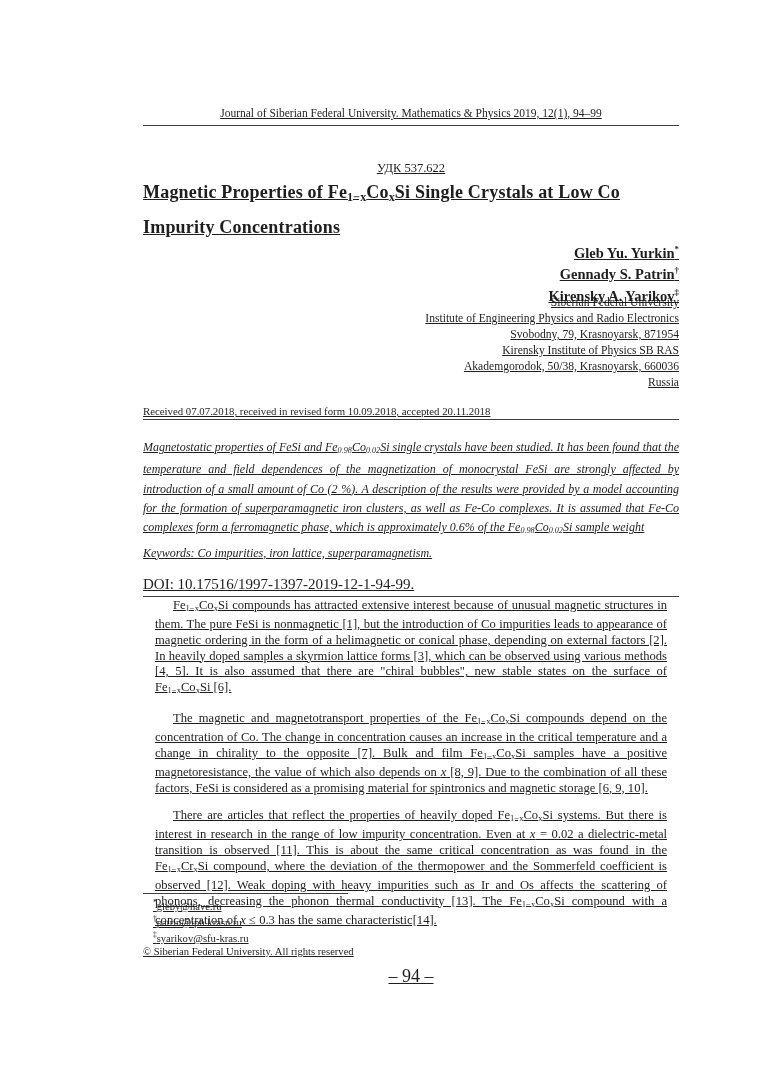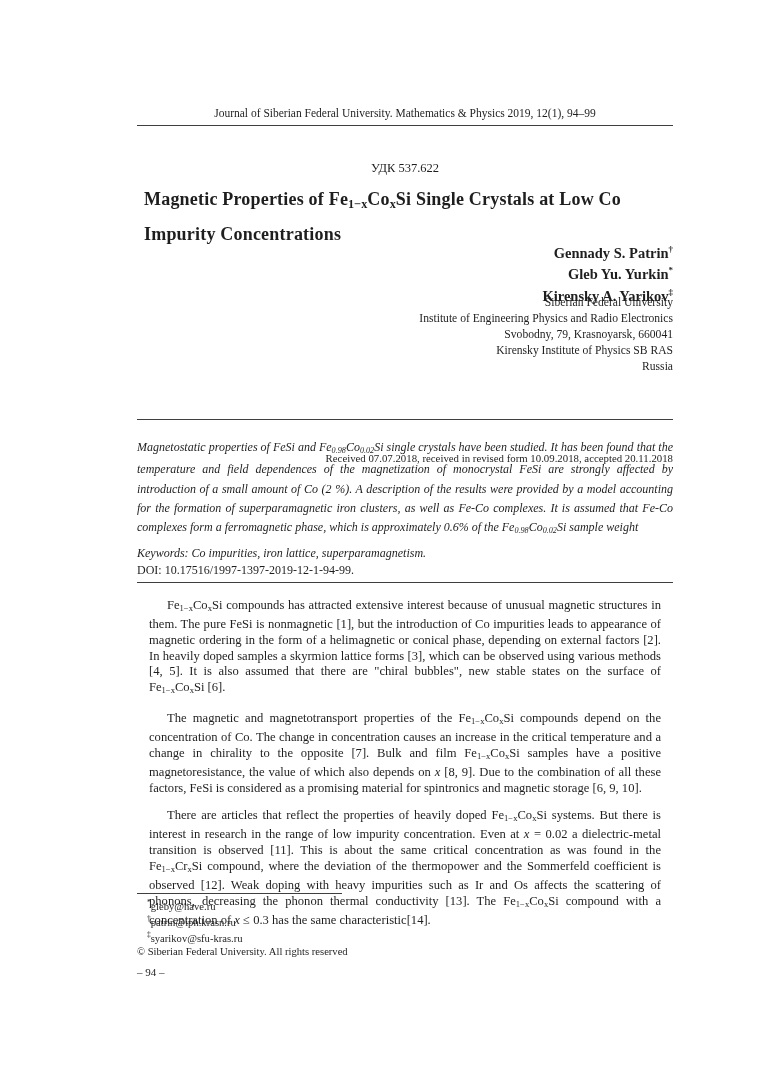--- a/index.html
+++ b/index.html
@@ -1,77 +1,78 @@
 <!DOCTYPE html>
 <html><head>
 <meta charset="utf-8">
 <style>
   html,body { margin:0; padding:0; background:#ffffff; }
   .page {
     position:relative; width:764px; height:1080px; background:#ffffff;
     font-family:"Liberation Serif","DejaVu Serif",serif; color:#1e1e1e;
     overflow:hidden;
   }
-  .abs { position:absolute; left:137px; width:536px; }
+  .abs { position:absolute; left:143px; width:536px;text-decoration:underline; }
 
   .journal-header {
     top:106px; font-size:11.5px; text-align:center;
     padding-bottom:5px; border-bottom:1.7px solid #3f3f3f; line-height:14px;
   }
   .udc { top:161px; font-size:12.5px;text-align:center; }
   .paper-title { top:177px; font-size:18px; font-weight:bold; line-height:30px; letter-spacing:0.2px; }
   .authors { top:241px; text-align:right; font-size:14.5px; font-weight:bold; line-height:17.6px; }
   .authors sup { font-size:62%; font-weight:bold; }
   .affiliations { top:295px; text-align:right; font-size:11.6px; line-height:15.9px; }
-  .received { top:405px; text-align:right; font-size:10.8px;margin-top:47px; }
+  .received { top:405px; text-align:left; font-size:10.8px; }
 
   .abstract-box {
     top:419px; border-top:1.4px solid #3f3f3f; border-bottom:1.4px solid #3f3f3f;
     padding-top:18px; padding-bottom:4px;
   }
   .abstract-text { font-style:italic; font-size:12px; line-height:19.3px; text-align:justify; }
   .keywords { font-style:italic; font-size:12px; line-height:15px; margin-top:5px; }
-  .doi { font-style:normal; font-size:12px; line-height:15px; margin-top:2px; }
+  .doi { font-style:normal; font-size:15px; line-height:15px; margin-top:16px; }
 
   .body-text { top:586px; font-size:12.6px; line-height:15.8px; text-align:justify; }
   .body-text p { margin:12px; text-indent:18px; }
 
   .footnote-rule { top:893px; width:205px; border-top:1px solid #3f3f3f; height:0; }
   .footnotes { top:897px; font-size:10.6px; line-height:12.7px; }
   .footnotes .fn { padding-left:10px; }
   .footnotes sup { font-size:70%; }
   .copyright { padding-left:0; }
 
-  .page-number { top:966px; font-size:11px; }
+  .page-number { top:966px; text-align:center; font-size:18px; }
 
   .seg-sub { font-size:68%; vertical-align:-0.25em; letter-spacing:0; }
   .seg-i { font-style:italic; }
 </style>
 </head>
 <body>
 
 <div class="page">
 
   <div class="abs journal-header">Journal of Siberian Federal University. Mathematics &amp; Physics 2019, 12(1), 94–99</div>
 
   <div class="abs udc">УДК 537.622</div>
 
-  <h1 class="abs paper-title" style="margin:7px;"><span>Magnetic Properties of Fe</span><span class="seg-sub">1−x</span><span>Co</span><span class="seg-sub">x</span><span>Si Single Crystals at Low Co</span><br><span>Impurity Concentrations</span></h1>
+  <h1 class="abs paper-title" style="margin:0;"><span>Magnetic Properties of Fe</span><span class="seg-sub">1−x</span><span>Co</span><span class="seg-sub">x</span><span>Si Single Crystals at Low Co</span><br><span>Impurity Concentrations</span></h1>
 
   <div class="abs authors">
+    <div><span>Gleb Yu. Yurkin</span><sup>*</sup></div>
     <div><span>Gennady S. Patrin</span><sup>†</sup></div>
-    <div><span>Gleb Yu. Yurkin</span><sup>*</sup></div>
     <div><span>Kirensky A. Yarikov</span><sup>‡</sup></div>
   </div>
 
   <div class="abs affiliations">
     <div>Siberian Federal University</div>
     <div>Institute of Engineering Physics and Radio Electronics</div>
-    <div>Svobodny, 79, Krasnoyarsk, 660041</div>
+    <div>Svobodny, 79, Krasnoyarsk, 871954</div>
     <div>Kirensky Institute of Physics SB RAS</div>
+    <div>Akademgorodok, 50/38, Krasnoyarsk, 660036</div>
     <div>Russia</div>
   </div>
 
   <div class="abs received">Received 07.07.2018, received in revised form 10.09.2018, accepted 20.11.2018</div>
 
   <div class="abs abstract-box">
     <div class="abstract-text"><span>Magnetostatic properties of FeSi and Fe</span><span class="seg-sub">0.98</span><span>Co</span><span class="seg-sub">0.02</span><span>Si single crystals have been studied. It has been found that the temperature and field dependences of the magnetization of monocrystal FeSi are strongly affected by introduction of a small amount of Co (2 %). A description of the results were provided by a model accounting for the formation of superparamagnetic iron clusters, as well as Fe-Co complexes. It is assumed that Fe-Co complexes form a ferromagnetic phase, which is approximately 0.6% of the Fe</span><span class="seg-sub">0.98</span><span>Co</span><span class="seg-sub">0.02</span><span>Si sample weight</span></div>
     <div class="keywords">Keywords: Co impurities, iron lattice, superparamagnetism.</div>
     <div class="doi">DOI: 10.17516/1997-1397-2019-12-1-94-99.</div>
   </div>

